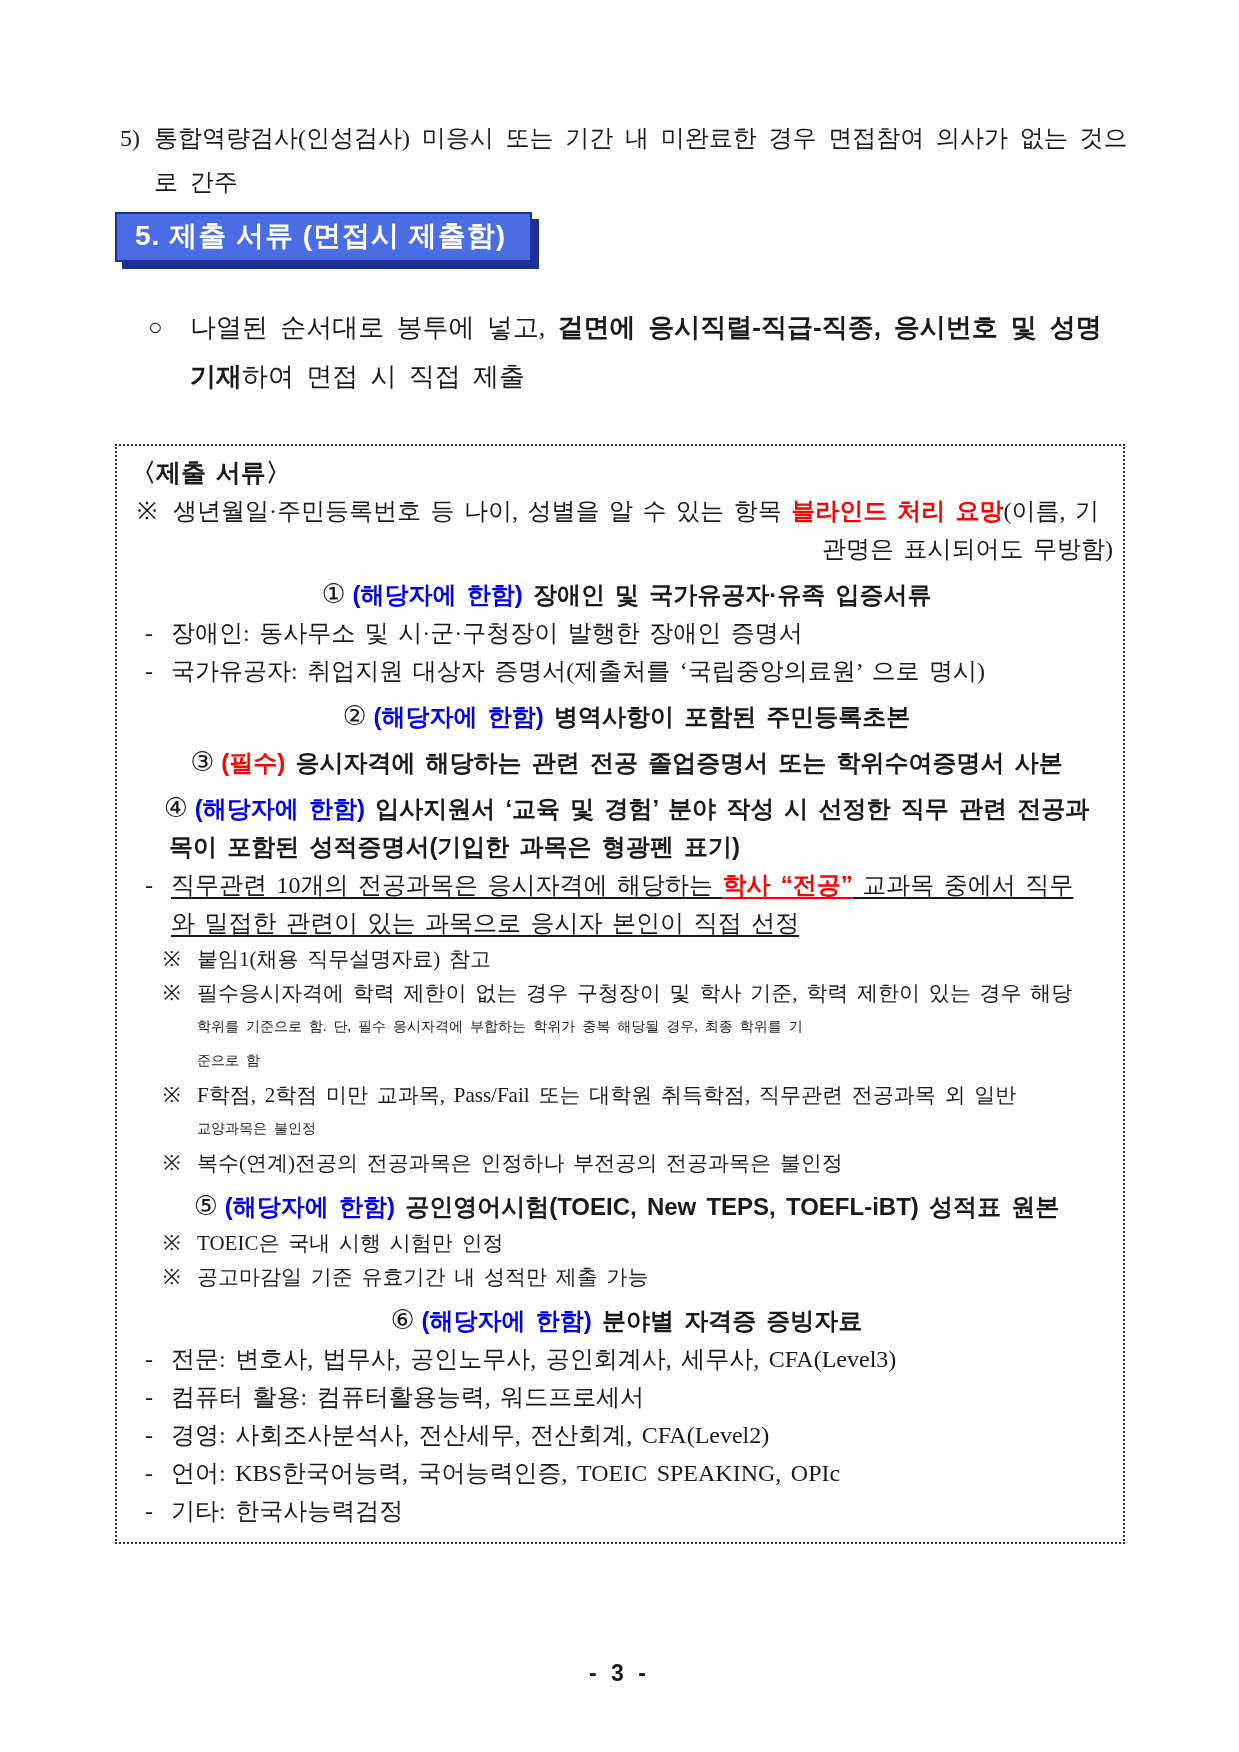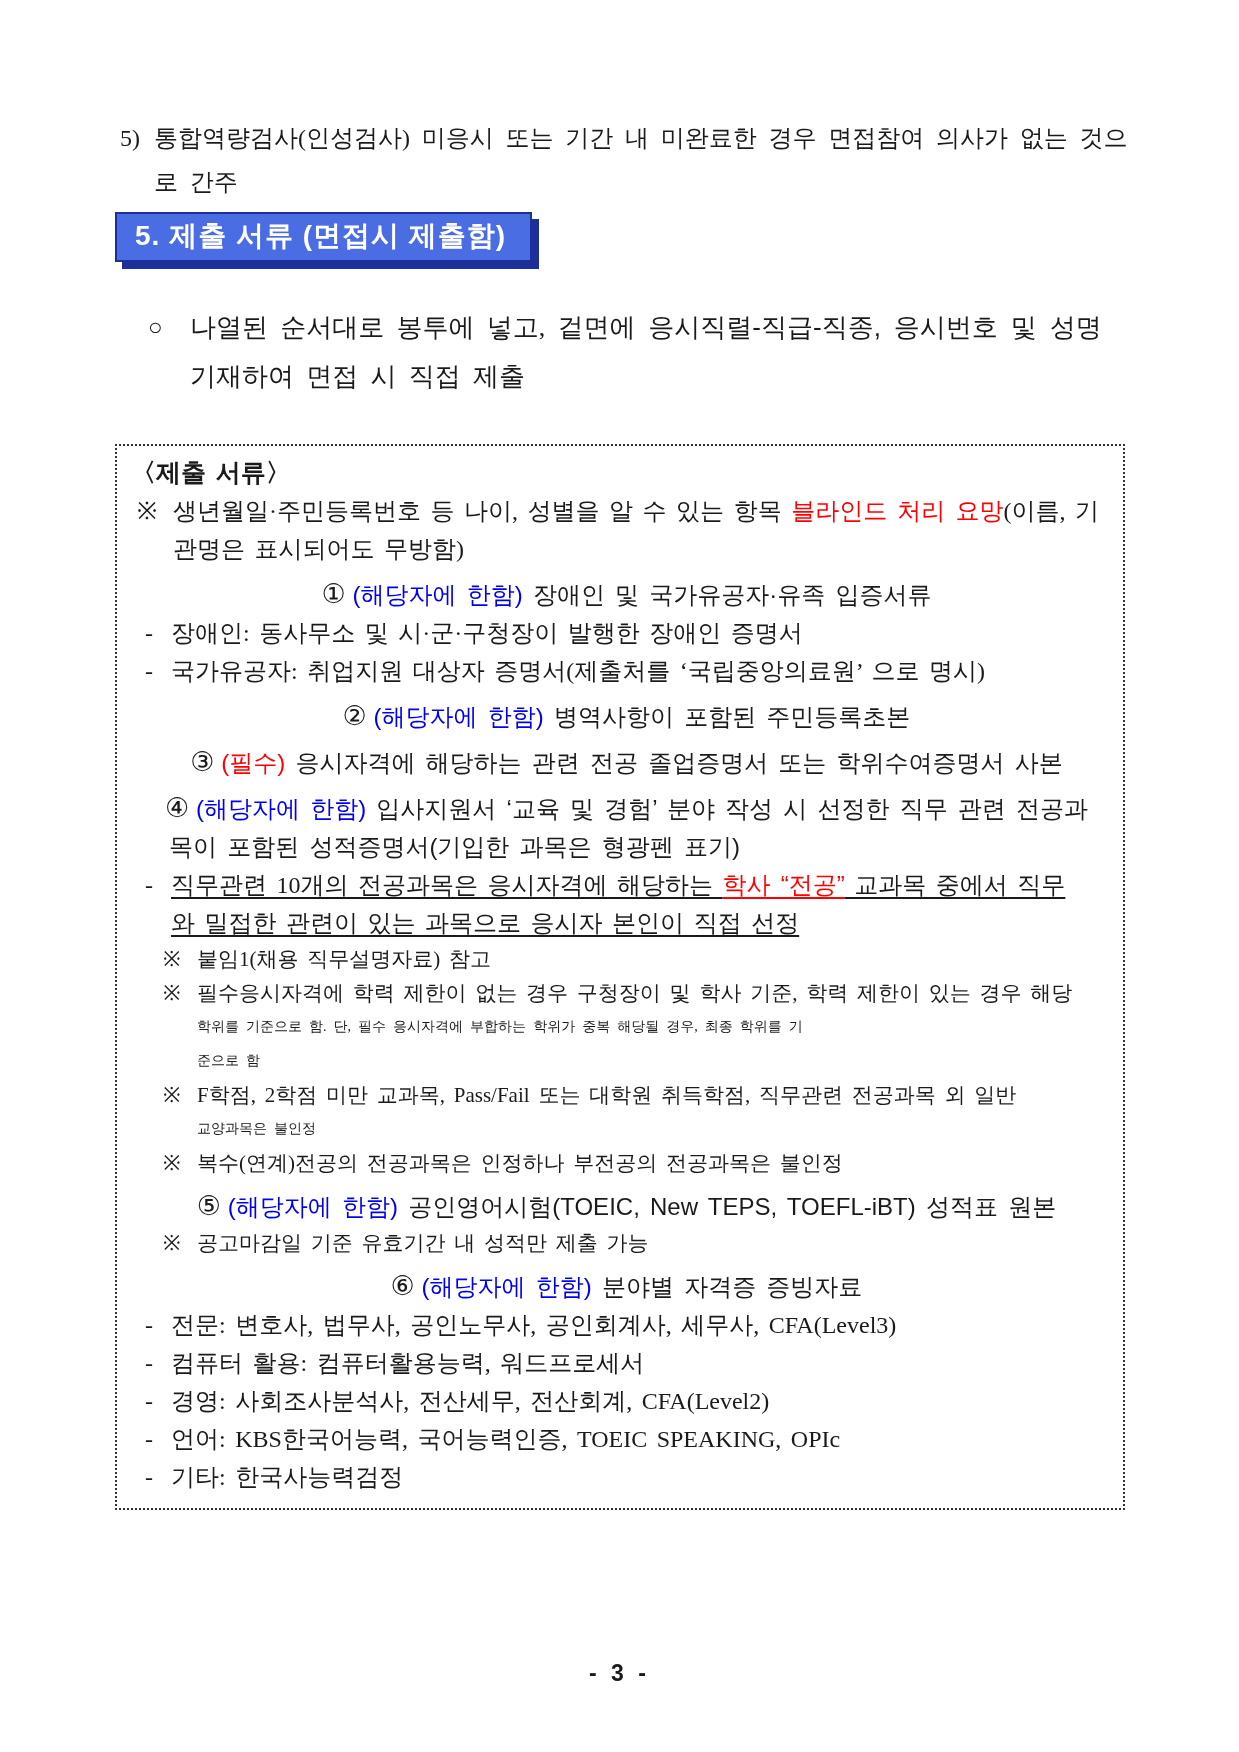--- a/index.html
+++ b/index.html
@@ -39,29 +39,29 @@
   #submitBox{
     position:absolute; top:444px; left:115px; width:1010px;
     box-sizing:border-box; border:2px dotted #333;
     padding:8px 10px 12px 10px;
     word-spacing:0.22em;
   }
   .ln{position:relative; font-size:24px; line-height:38px; white-space:nowrap;}
   .ln .m{display:inline-block;}
   .ln.t  {padding-left:4px; font-weight:700; font-size:25px;}
   .ln.n1 {padding-left:10px;}  .ln.n1 .m{width:36px;}
-  .ln.n1c{padding-left:46px;}
+  .ln.n1c{padding-left:46px;text-align:right;}
   .ln.num{padding-left:6px; margin-top:7px;text-align:center;} .ln.num .m{width:38px; font-size:27px;}
   .ln.numc{padding-left:42px;}
   .ln.dash{padding-left:18px;} .ln.dash .m{width:26px;}
   .ln.dashc{padding-left:44px;}
   .ln.n2 {padding-left:36px; font-size:21px; line-height:34px;} .ln.n2 .m{width:34px;}
   .ln.n2c{padding-left:70px; font-size:14px; line-height:34px;}
   
-  .sg.b {font-weight:400; font-family:"Liberation Sans","DejaVu Sans",sans-serif;margin-top:30px;}
+  .sg.b {font-weight:700; font-family:"Liberation Sans","DejaVu Sans",sans-serif;margin-top:30px;}
   .sg.bl{color:var(--blue,#0000f0);}
   .sg.r {color:var(--red,#ff0000);}
   .sg.u {text-decoration:underline; text-decoration-thickness:1.5px; text-underline-offset:4px;}
   
   #footer{
     position:absolute; top:1660px; left:0; width:100%;
     text-align:center; font-family:"Liberation Sans","DejaVu Sans",sans-serif;
     font-weight:700; font-size:23px; letter-spacing:4px;
   }
 </style>
@@ -104,20 +104,21 @@
       <div class="ln dash"><span class="m">-</span><span class="sg u">직무관련 10개의 전공과목은 응시자격에 해당하는 </span><span class="sg b r u">학사 “전공”</span><span class="sg u"> 교과목 중에서 직무</span></div>
       <div class="ln dashc"><span class="sg u">와 밀접한 관련이 있는 과목으로 응시자 본인이 직접 선정</span></div>
       <div class="ln n2"><span class="m">※</span><span class="sg">붙임1(채용 직무설명자료) 참고</span></div>
       <div class="ln n2"><span class="m">※</span><span class="sg">필수응시자격에 학력 제한이 없는 경우 구청장이 및 학사 기준, 학력 제한이 있는 경우 해당</span></div>
       <div class="ln n2c"><span class="sg">학위를 기준으로 함. 단, 필수 응시자격에 부합하는 학위가 중복 해당될 경우, 최종 학위를 기</span></div>
       <div class="ln n2c"><span class="sg">준으로 함</span></div>
       <div class="ln n2"><span class="m">※</span><span class="sg">F학점, 2학점 미만 교과목, Pass/Fail 또는 대학원 취득학점, 직무관련 전공과목 외 일반</span></div>
       <div class="ln n2c"><span class="sg">교양과목은 불인정</span></div>
       <div class="ln n2"><span class="m">※</span><span class="sg">복수(연계)전공의 전공과목은 인정하나 부전공의 전공과목은 불인정</span></div>
       <div class="ln num"><span class="m">⑤</span><span class="sg b bl">(해당자에 한함)</span><span class="sg b"> 공인영어시험(TOEIC, New TEPS, TOEFL-iBT) 성적표 원본</span></div>
+      <div class="ln n2"><span class="m">※</span><span class="sg">TOEIC은 국내 시행 시험만 인정</span></div>
       <div class="ln n2"><span class="m">※</span><span class="sg">공고마감일 기준 유효기간 내 성적만 제출 가능</span></div>
       <div class="ln num"><span class="m">⑥</span><span class="sg b bl">(해당자에 한함)</span><span class="sg b"> 분야별 자격증 증빙자료</span></div>
       <div class="ln dash"><span class="m">-</span><span class="sg">전문: 변호사, 법무사, 공인노무사, 공인회계사, 세무사, CFA(Level3)</span></div>
       <div class="ln dash"><span class="m">-</span><span class="sg">컴퓨터 활용: 컴퓨터활용능력, 워드프로세서</span></div>
       <div class="ln dash"><span class="m">-</span><span class="sg">경영: 사회조사분석사, 전산세무, 전산회계, CFA(Level2)</span></div>
       <div class="ln dash"><span class="m">-</span><span class="sg">언어: KBS한국어능력, 국어능력인증, TOEIC SPEAKING, OPIc</span></div>
       <div class="ln dash"><span class="m">-</span><span class="sg">기타: 한국사능력검정</span></div>
     </div>
 
   <div id="footer">

